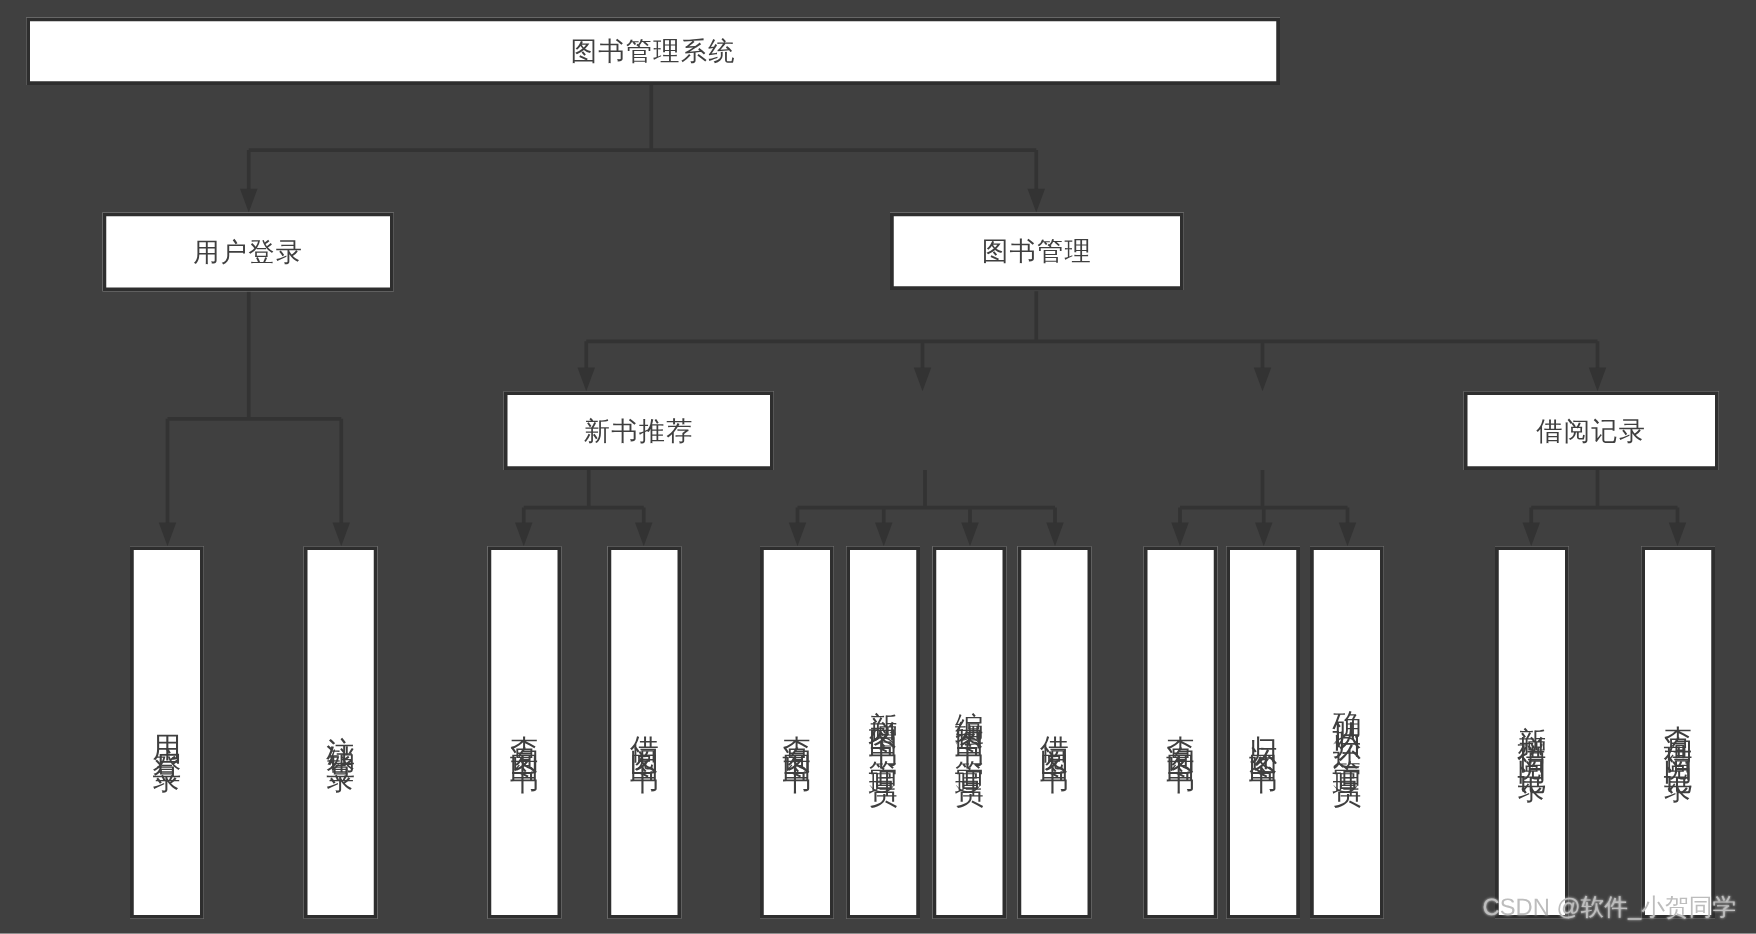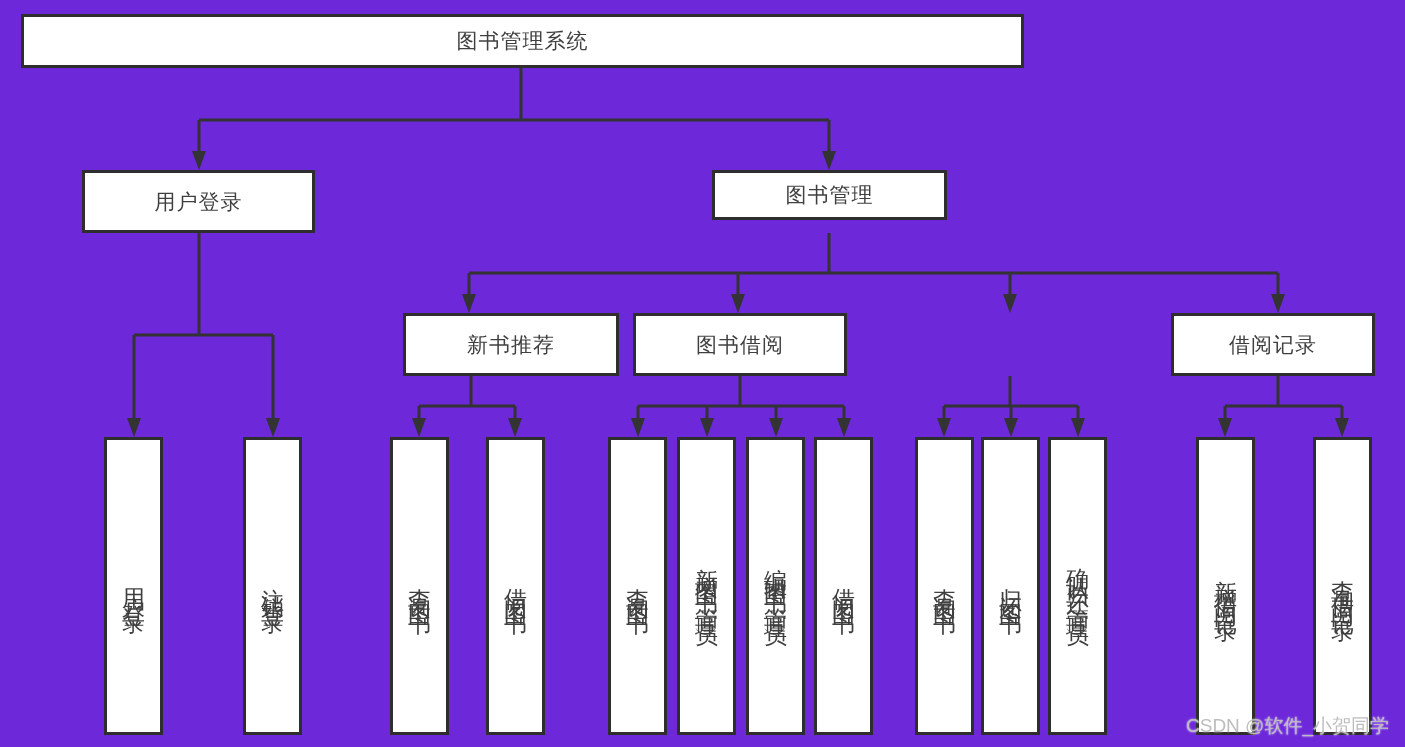--- a/index.html
+++ b/index.html
@@ -4,21 +4,21 @@
 <style>
   html, body {
     margin: 0;
     padding: 0;
     background: #ffffff;
   }
   .canvas {
     position: relative;
     width: 1405px;
     height: 747px;
-    background: #6d28d9;
+    background: #404040;
     font-family: "Liberation Sans", "DejaVu Sans", sans-serif;
     overflow: hidden;
   }
   .connectors {
     position: absolute;
     left: 0;
     top: 0;
     width: 1405px;
     height: 747px;
   }
@@ -32,21 +32,21 @@
     justify-content: center;
     color: #3f3f3f;
   }
   .hbox span {
     font-size: 21px;
     letter-spacing: 1px;
     white-space: nowrap;
   }
   .root { left: 21px; top: 14px; width: 1003px; height: 54px; }
   .n-user-login      { left: 82px;   top: 170px; width: 233px; height: 63px; }
-  .n-book-mgmt       { left: 712px;  top: 170px; width: 235px; height: 50px; }
+  .n-book-mgmt       { left: 712px;  top: 170px; width: 235px; height: 62px; }
   .n-new-book        { left: 363px;  top: 313px; width: 216px; height: 63px; margin-left: 40px; }
   .n-book-borrow     { left: 633px;  top: 313px; width: 214px; height: 63px; }
   .n-current-borrow  { left: 903px;  top: 313px; width: 215px; height: 63px; }
   .n-borrow-records  { left: 1171px; top: 313px; width: 204px; height: 63px; }
 
   .leaf {
     top: 437px;
     width: 59px;
     height: 298px;
   }
@@ -126,23 +126,20 @@
   <div class="node hbox n-user-login">
     <span>用户登录</span>
   </div>
   <div class="node hbox n-book-mgmt">
     <span>图书管理</span>
   </div>
 
   <div class="node hbox n-new-book">
     <span>新书推荐</span>
   </div>
-  <div class="node hbox n-book-borrow">
-    <span>图书借阅</span>
-  </div>
   <div class="node hbox n-borrow-records">
     <span>借阅记录</span>
   </div>
 
   <div class="node leaf l1">
     <span>用户登录</span>
   </div>
   <div class="node leaf l2">
     <span>注销登录</span>
   </div>

